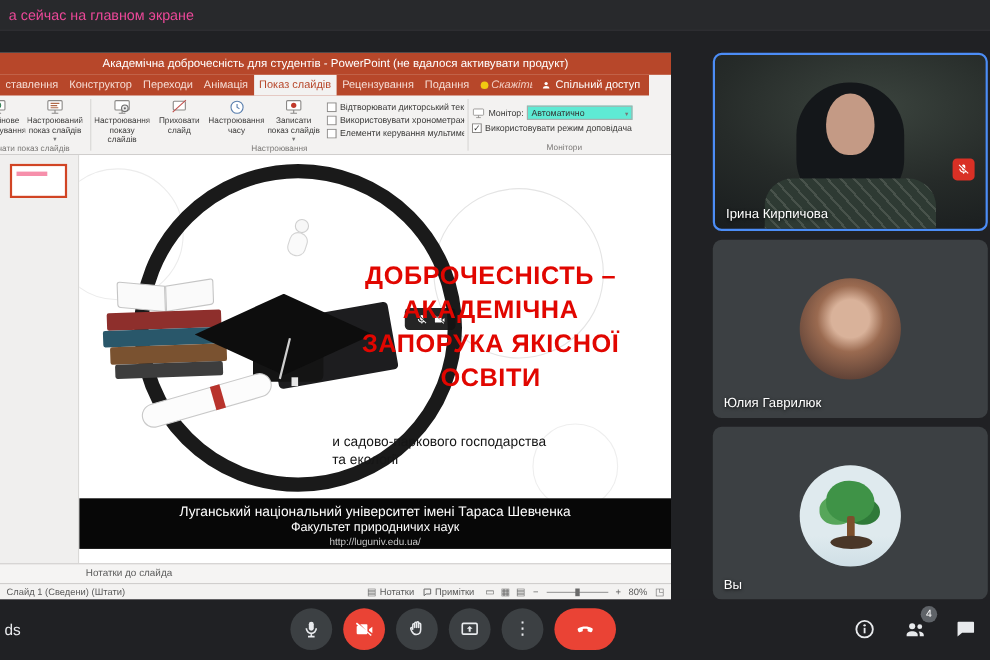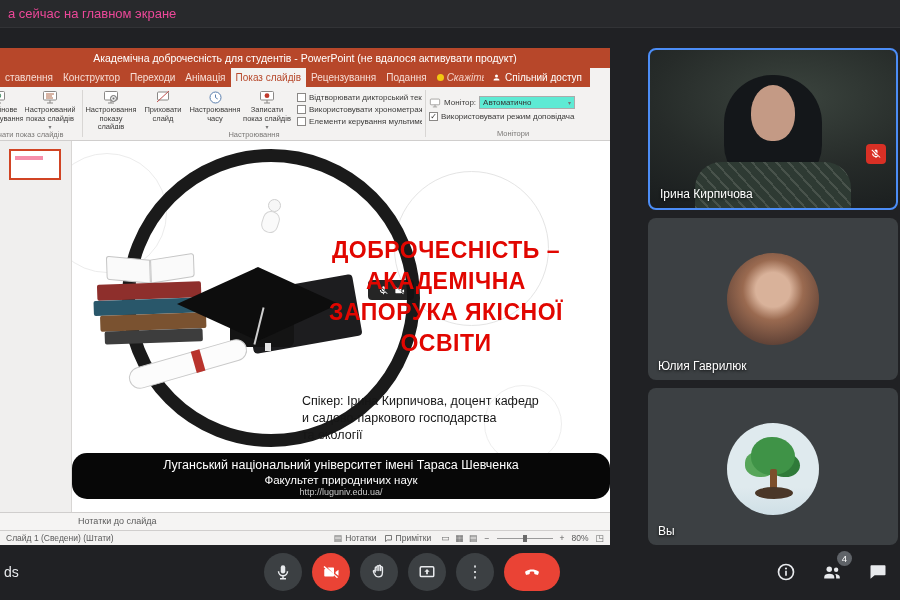--- a/index.html
+++ b/index.html
@@ -89,21 +89,21 @@
                  background:#fafafa; border:1px solid #d4d4d4; transform:rotate(18deg); z-index:4; }
 
   .overlay-pill { position:absolute; left:296px; top:139px; width:46px; height:20px; background:rgba(18,18,18,.92);
                   border-radius:4px; display:flex; align-items:center; justify-content:center; gap:5px; z-index:5; }
 
   .slide-title { position:absolute; left:218px; top:94px; width:312px; text-align:center; z-index:6;
                  color:#e10600; font-weight:bold; font-size:23px; line-height:31px; letter-spacing:.5px; }
   .slide-speaker { position:absolute; left:230px; top:252px; width:296px; z-index:6;
                    color:#161616; font-size:12.5px; line-height:17px; }
   .slide-footer { position:absolute; left:0; top:312px; width:538px; height:46px; background:#070707;
-                  z-index:7; text-align:center; color:#fff; padding-top:5px;border-radius:15px; }
+                  z-index:7; text-align:center; color:#fff; padding-top:5px; }
   .slide-footer .f1 { font-size:12.5px; line-height:15px; }
   .slide-footer .f2 { font-size:11.5px; line-height:14px; }
   .slide-footer .f3 { font-size:9px; line-height:11px; color:#c9c9c9; }
 
   .ppt-notes { position:absolute; left:0; top:464px; width:610px; height:18px; background:#f5f4f3;
                border-top:1px solid #d0cecd; font-size:9px; color:#5a5a5a; line-height:17px; padding-left:78px; }
   .ppt-status { position:absolute; left:0; top:482px; width:610px; height:15px; background:#f3f2f1;
                 border-top:1px solid #d0cecd; display:flex; align-items:center; font-size:8.5px; color:#5a5a5a; padding:0 6px; }
   .ppt-status .right { margin-left:auto; display:flex; align-items:center; gap:7px; }
   .sb-item { display:flex; align-items:center; gap:3px; }
@@ -345,21 +345,20 @@
       </div>
 
       <div class="slide-title">
         <div>ДОБРОЧЕСНІСТЬ –</div>
         <div>АКАДЕМІЧНА</div>
         <div>ЗАПОРУКА ЯКІСНОЇ</div>
         <div>ОСВІТИ</div>
       </div>
 
       <div class="slide-speaker">
-        <div>Спікер: Ірина Кирпичова, доцент кафедр</div>
         <div>и садово-паркового господарства</div>
         <div>та екології</div>
       </div>
 
       <div class="slide-footer">
         <div class="f1">Луганський національний університет імені Тараса Шевченка</div>
         <div class="f2">Факультет природничих наук</div>
         <div class="f3">http://luguniv.edu.ua/</div>
       </div>
     </div>

